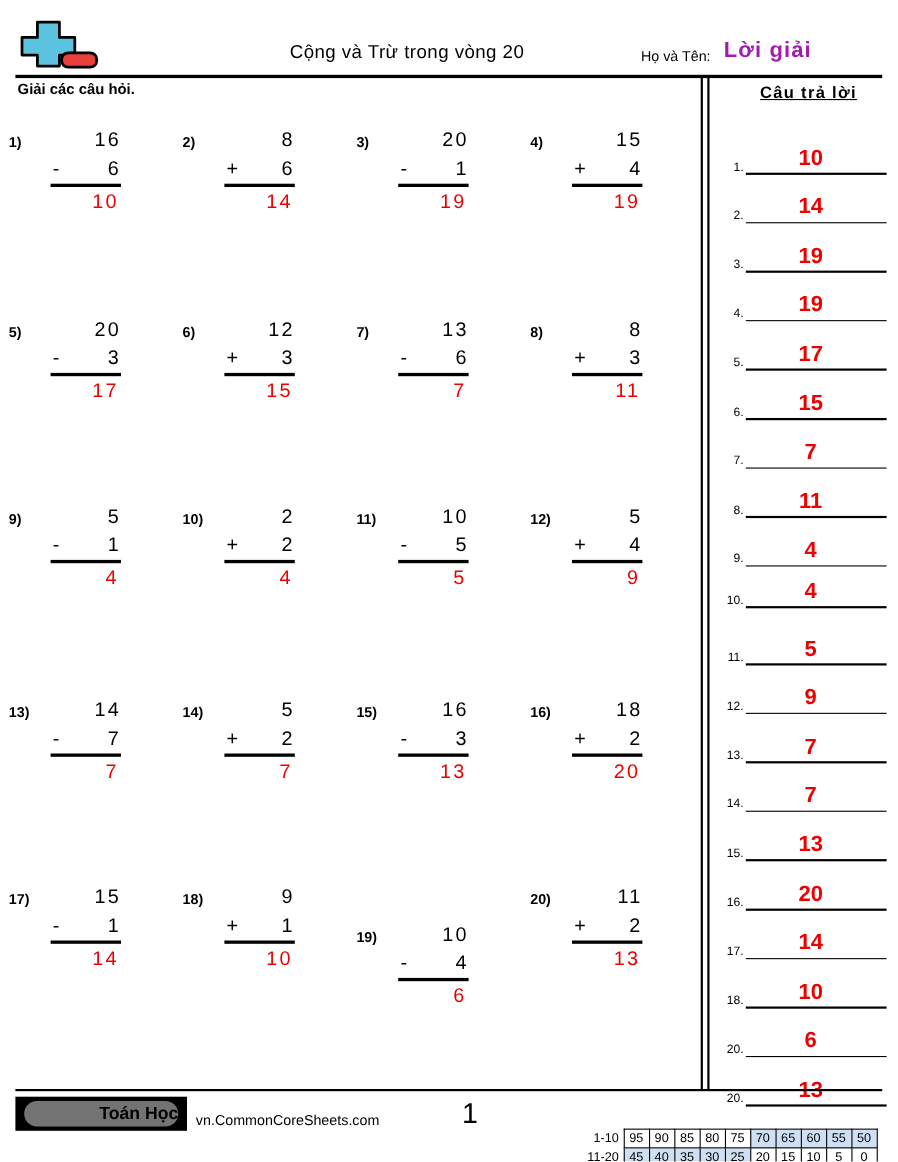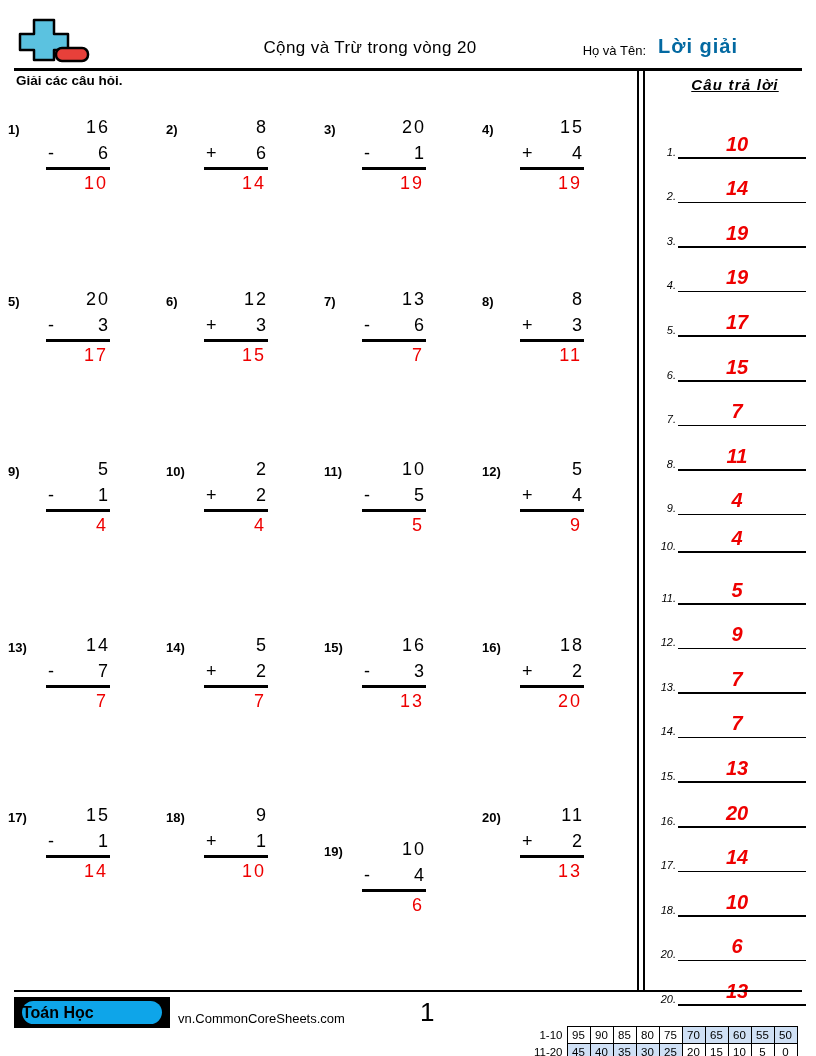--- a/index.html
+++ b/index.html
@@ -40,21 +40,21 @@
     position: absolute;
     right: 170px; top: 43px;
     font-size: 13px;
     white-space: nowrap;
   }
   #name-value {
     position: absolute;
     right: 78px; top: 35px;
     font-size: 20px;
     font-weight: bold;
-    color: #0369a1;
+    color: #a21caf;
     letter-spacing: 1px;
     white-space: nowrap;
   }
   #header-rule {
     position: absolute;
     left: 14px; top: 68px;
     width: 788px; height: 3px;
     background: #000;
   }
   #instructions {
@@ -141,21 +141,20 @@
     line-height: 26px;
     padding-right: 20px;
   }
 
   
   #answer-col {
     position: absolute;
     left: 648px; top: 70px;
     width: 168px;
     height: 920px;
-    font-style: italic;
   }
   #answer-heading {
     position: absolute;
     left: 14px; top: 6px;
     width: 146px;
     text-align: center;
     font-size: 15px;
     font-weight: bold;
     letter-spacing: 1.2px;
     text-decoration: underline;
@@ -203,25 +202,25 @@
     position: absolute;
     left: 14px; top: 997px;
     width: 156px; height: 31px;
     background: #000;
     display: flex;
     align-items: center;
     justify-content: center;
   }
   #brand-pill {
     width: 140px; height: 23px;
-    background: #0ea5e9;
+    background: #737373;
     border-radius: 12px;
     display: flex;
     align-items: center;
-    justify-content: flex-start;
+    justify-content: flex-end;
   }
   #brand-text {
     font-size: 16px;
     font-weight: bold;
     color: #000;
     white-space: nowrap;
   }
   #site-url {
     position: absolute;
     left: 178px; top: 1011px;

